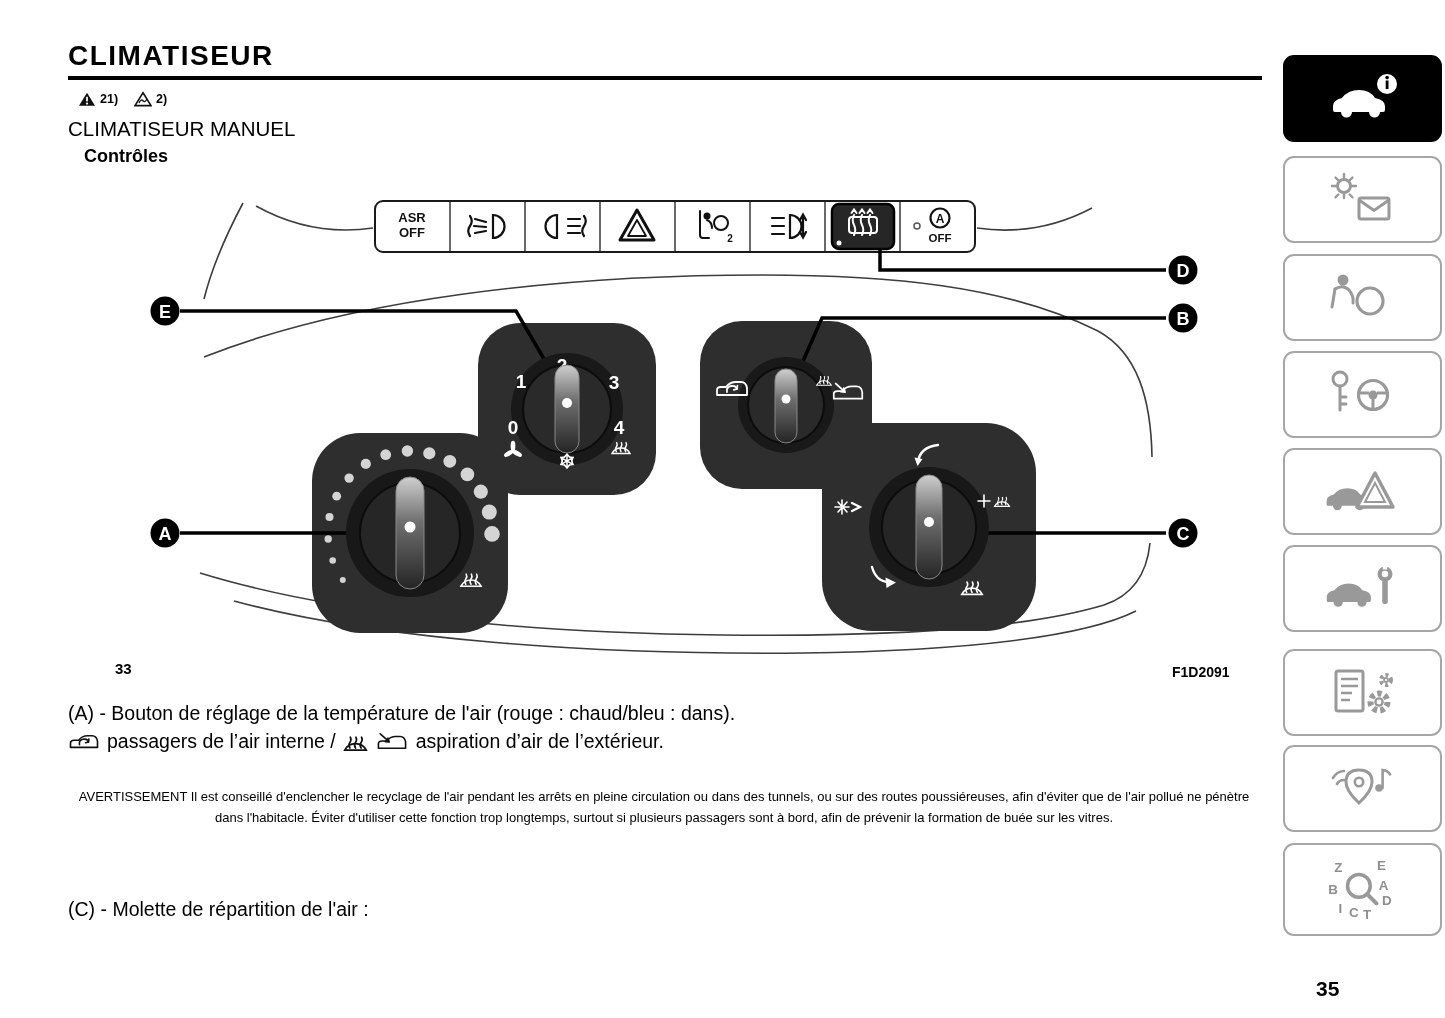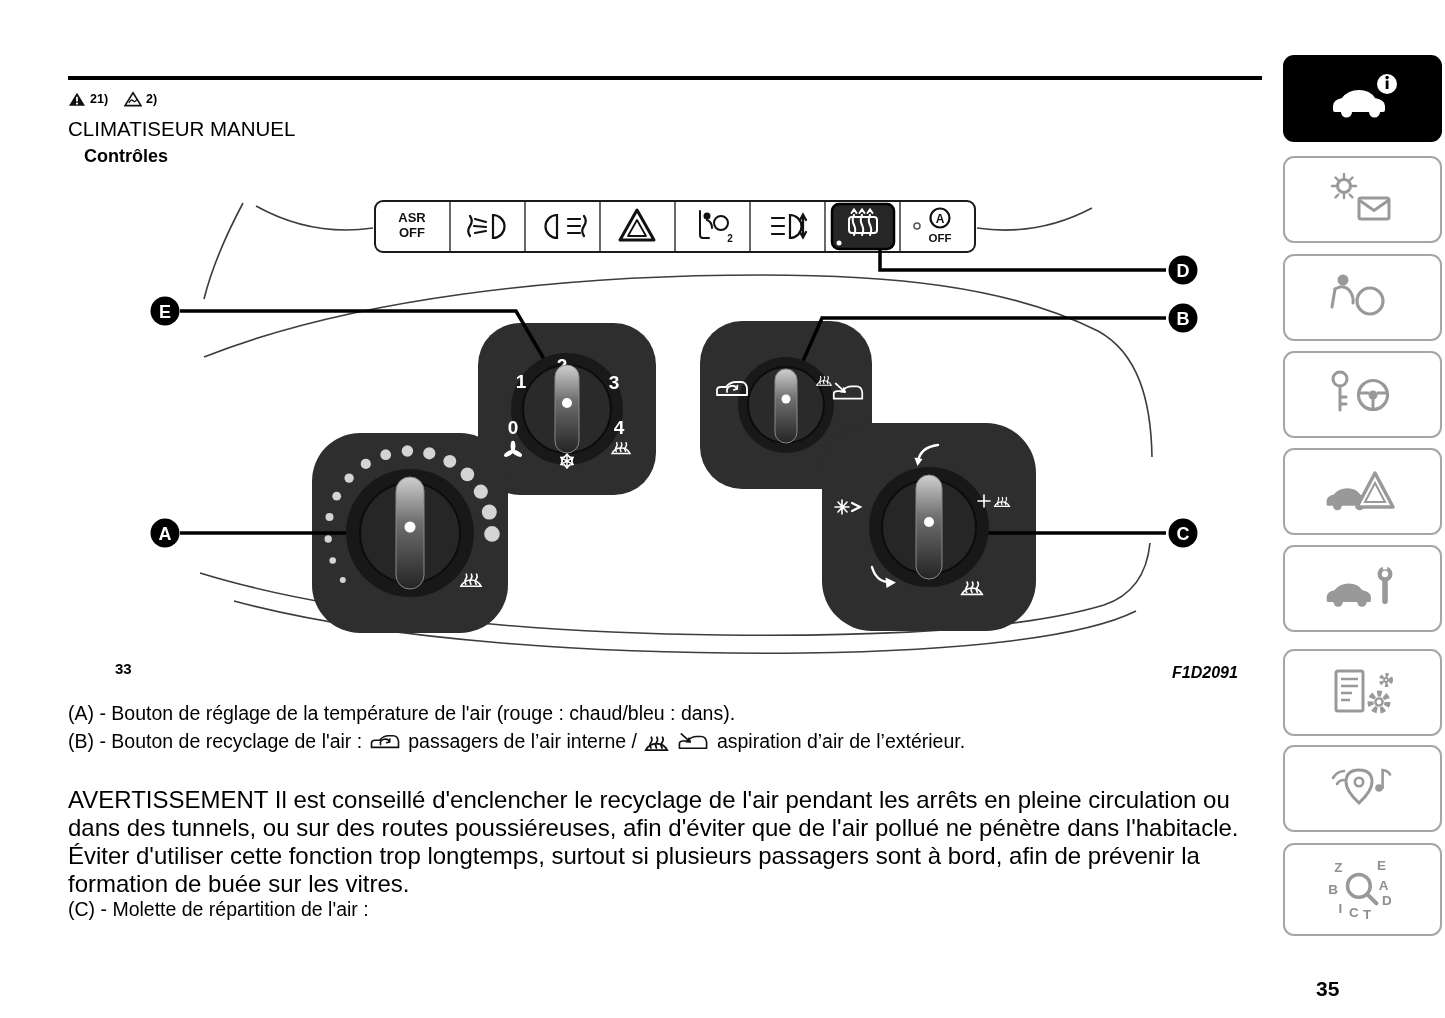--- a/index.html
+++ b/index.html
@@ -3,33 +3,33 @@
 <meta charset="utf-8">
 <style>
   * { margin:0; padding:0; box-sizing:border-box; }
   html,body { background:#fff; }
   body { font-family:"Liberation Sans", sans-serif; color:#000; }
   .page { position:relative; width:1445px; height:1018px; background:#fff; overflow:hidden; }
   .abs { position:absolute; }
 
   .title { left:68px; top:40px; font-size:28px; font-weight:bold; letter-spacing:1.5px; }
   .rule  { left:68px; top:76px; width:1194px; height:3.5px; background:#000; }
-  .warn-row { left:68px; top:91px; display:flex; align-items:center; gap:4px;
+  .warn-row { left:78px; top:91px; display:flex; align-items:center; gap:4px;
               font-size:12.5px; font-weight:bold;text-align:center; }
   .warn-row .gap { width:8px; }
   .subtitle { left:68px; top:117px; font-size:20.5px; font-weight:normal; }
   .section  { left:84px; top:146px; font-size:18px; font-weight:bold; }
 
   .fig-num  { left:115px; top:660px; font-size:15px; font-weight:bold; }
-  .fig-code { left:1172px; top:664px; font-size:16px; font-weight:bold;font-style:italic; }
+  .fig-code { left:1172px; top:664px; font-size:14px; font-weight:bold; }
 
   .body-line { left:68px; font-size:19.5px; }
   #itemA { top:702px; }
   #itemB { top:730px; display:flex; align-items:center; gap:7px; }
-  .warning { left:68px; top:786px; width:1192px; font-size:24px; line-height:28px; }
+  .warning { left:68px; top:786px; width:1192px; font-size:13px; line-height:21px;text-align:center; }
   #itemC { top:898px; }
   .inline-ic { flex:none; display:block; }
 
   .page-num { left:1316px; top:977px; font-size:21px; font-weight:bold; }
 
   .side-btn { position:absolute; left:1283px; width:159px; height:87px;
               border:2.5px solid #a6a6a6; border-radius:11px; background:#fff;
               display:flex; align-items:center; justify-content:center; cursor:pointer; }
   .side-btn.active { background:#000; border-color:#000; }
   .side-btn.tall { height:93px; }
@@ -75,20 +75,21 @@
     <g id="sym-side-car">
       <path d="M2 20 q0 -6 9 -8 q6 -8 17 -8 q11 0 16 8 q10 2 10 8 v4 q0 2 -2 2 h-3 a5.5 5.5 0 0 1 -11 0 h-17 a5.5 5.5 0 0 1 -11 0 h-6 q-2 0 -2 -2 z" fill="currentColor"></path>
       <circle cx="15.5" cy="26" r="3.4" fill="none" stroke="currentColor" stroke-width="2"></circle>
       <circle cx="43.5" cy="26" r="3.4" fill="none" stroke="currentColor" stroke-width="2"></circle>
     </g>
   </defs>
 </svg>
 
 <div class="page">
 
+  <h1 class="abs title">CLIMATISEUR</h1>
   <div class="abs rule"></div>
 
   <div class="abs warn-row">
     <svg width="18" height="16" viewBox="0 0 20 18">
       <path d="M10 2 L19 16.5 L1 16.5 Z" fill="#111"></path>
       <rect x="9" y="6.5" width="2" height="5.2" fill="#fff"></rect>
       <circle cx="10" cy="14.2" r="1.25" fill="#fff"></circle>
     </svg>
     <span>21)</span>
     <span class="gap"></span>
@@ -290,21 +291,20 @@
       <text class="cbad" x="1183" y="344.5">C</text>
     </g>
   </svg>
 
   <div class="abs fig-num">33</div>
   <div class="abs fig-code">F1D2091</div>
 
   <div class="abs body-line" id="itemA">(A) - Bouton de réglage de la température de l'air (rouge : chaud/bleu : dans).</div>
 
   <div class="abs body-line" id="itemB">
-    <span>(B) - Bouton de recyclage de l'air :</span>
     <svg class="inline-ic" width="32" height="18" viewBox="-17 -10 34 20" style="color:#111">
         <use href="#sym-recirc"></use>
       </svg>
     <span>passagers de l’air interne /</span>
     <svg class="inline-ic" width="25" height="20" viewBox="-14.5 -12 29 23" style="color:#111">
         <use href="#sym-defrost"></use>
       </svg>
     <svg class="inline-ic" width="34" height="19" viewBox="-18 -12 36 21" style="color:#111">
         <use href="#sym-car-air"></use>
       </svg>

